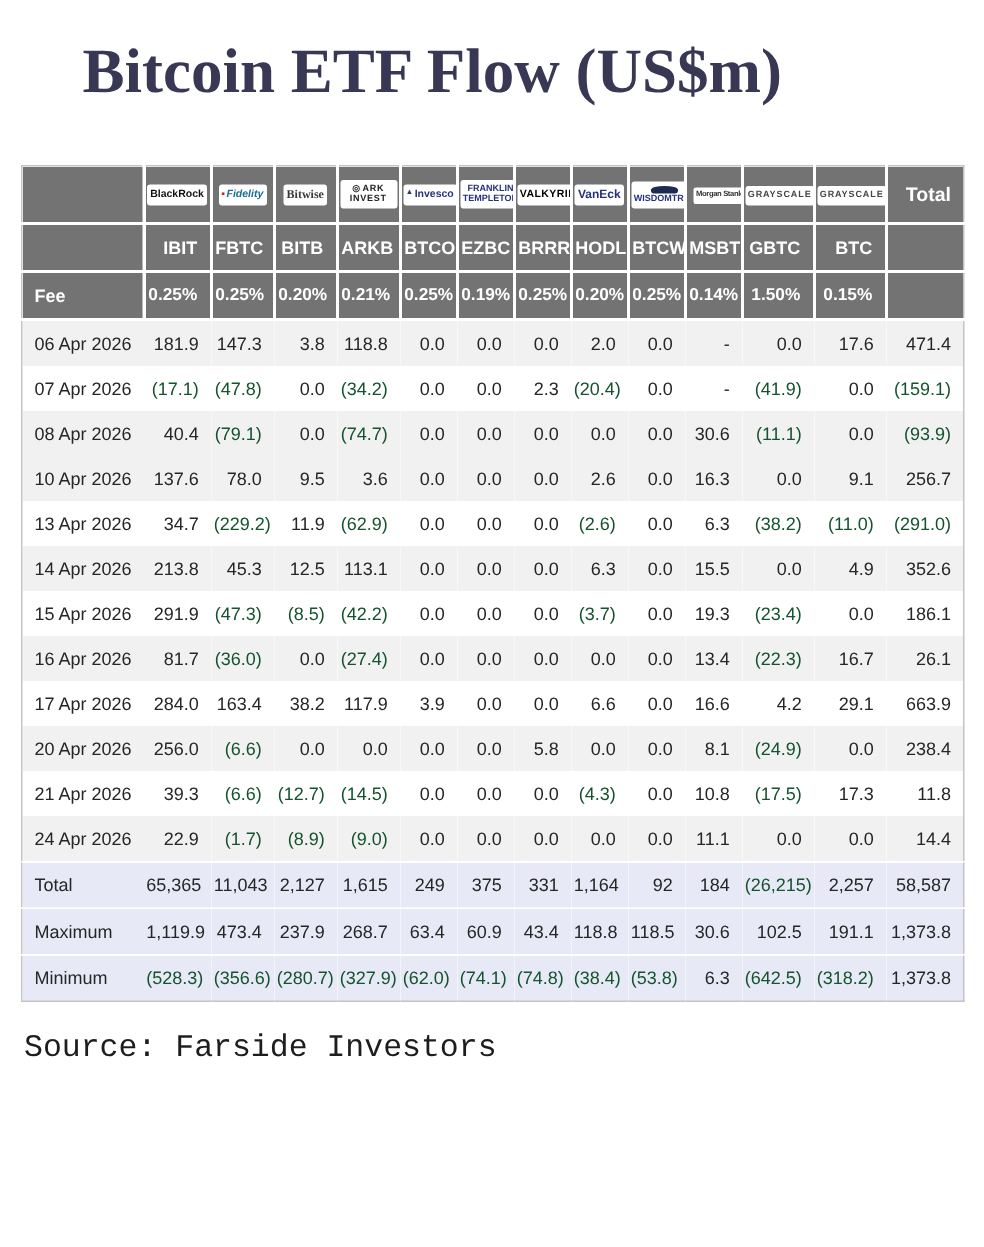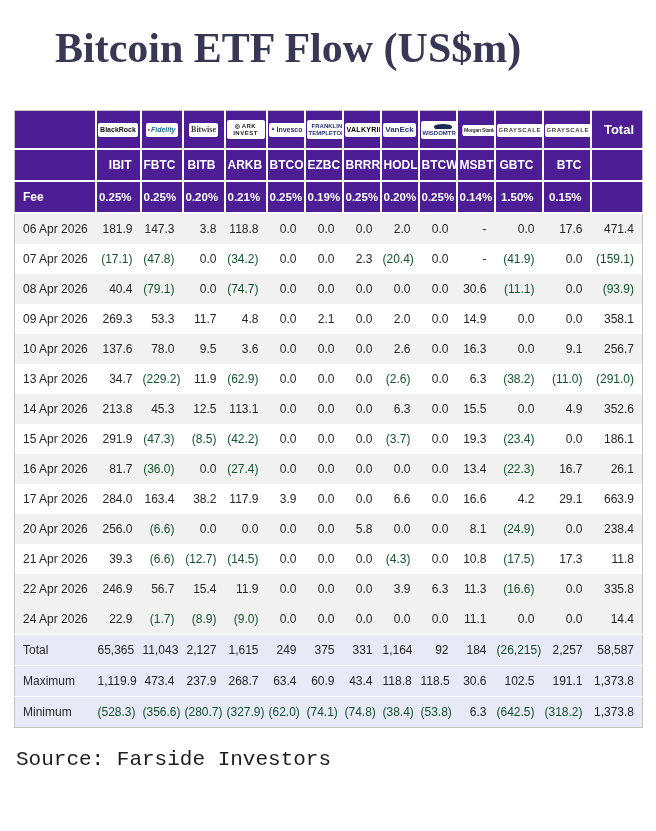--- a/index.html
+++ b/index.html
@@ -2,21 +2,21 @@
 <html><head>
 <meta charset="utf-8">
 <style>
   html,body{margin:0;padding:0;background:#fff;}
   body{width:656px;height:831px;font-family:"Liberation Sans",sans-serif;overflow:hidden;}
   .page{padding:18px 0 0 14px;}
   .title{font-family:"Liberation Serif",serif;font-size:42px;font-weight:600;color:#383855;
          margin:6px 0 38px 41px;line-height:1.15;}
   table{border-collapse:collapse;table-layout:fixed;width:628px;border:1px solid #c4c4c4;}
   td{height:30px;padding:0 8px 0 2px;font-size:12px;color:#262626;white-space:nowrap;overflow:hidden;}
-  .hdr{background:#4c1d95;color:#fff;font-weight:bold;border-right:2px solid #fff;
+  .hdr{background:#737373;color:#fff;font-weight:bold;border-right:2px solid #fff;
        border-bottom:2px solid #fff;text-align:right;font-size:12px;}
   tr > .hdr:last-child{border-right:none;}
   .logo-cell{height:33px;text-align:center;padding:2px 1px;}
   .fee{font-size:11.5px;}
   .fee-label{text-align:left;padding-left:8px;font-size:12px;}
   .total-hdr{font-size:13px;padding-right:8px;}
   .num{text-align:right;}
   .date{text-align:left;padding-left:8px;}
   tr.alt td{background:#f1f1f2;}
   tr.summary td{background:#e7eaf6;border-top:1px solid #fff;}
@@ -159,36 +159,20 @@
           <td class="num">0.0</td>
           <td class="num">0.0</td>
           <td class="num">0.0</td>
           <td class="num">0.0</td>
           <td class="num">0.0</td>
           <td class="num">30.6</td>
           <td class="num neg">(11.1)</td>
           <td class="num">0.0</td>
           <td class="num neg">(93.9)</td>
         </tr>
-        <tr class="">
-          <td class="date">09 Apr 2026</td>
-          <td class="num">269.3</td>
-          <td class="num">53.3</td>
-          <td class="num">11.7</td>
-          <td class="num">4.8</td>
-          <td class="num">0.0</td>
-          <td class="num">2.1</td>
-          <td class="num">0.0</td>
-          <td class="num">2.0</td>
-          <td class="num">0.0</td>
-          <td class="num">14.9</td>
-          <td class="num">0.0</td>
-          <td class="num">0.0</td>
-          <td class="num">358.1</td>
-        </tr>
         <tr class="alt">
           <td class="date">10 Apr 2026</td>
           <td class="num">137.6</td>
           <td class="num">78.0</td>
           <td class="num">9.5</td>
           <td class="num">3.6</td>
           <td class="num">0.0</td>
           <td class="num">0.0</td>
           <td class="num">0.0</td>
           <td class="num">2.6</td>
@@ -302,36 +286,20 @@
           <td class="num neg">(14.5)</td>
           <td class="num">0.0</td>
           <td class="num">0.0</td>
           <td class="num">0.0</td>
           <td class="num neg">(4.3)</td>
           <td class="num">0.0</td>
           <td class="num">10.8</td>
           <td class="num neg">(17.5)</td>
           <td class="num">17.3</td>
           <td class="num">11.8</td>
-        </tr>
-        <tr class="alt">
-          <td class="date">22 Apr 2026</td>
-          <td class="num">246.9</td>
-          <td class="num">56.7</td>
-          <td class="num">15.4</td>
-          <td class="num">11.9</td>
-          <td class="num">0.0</td>
-          <td class="num">0.0</td>
-          <td class="num">0.0</td>
-          <td class="num">3.9</td>
-          <td class="num">6.3</td>
-          <td class="num">11.3</td>
-          <td class="num neg">(16.6)</td>
-          <td class="num">0.0</td>
-          <td class="num">335.8</td>
         </tr>
         <tr class="alt">
           <td class="date">24 Apr 2026</td>
           <td class="num">22.9</td>
           <td class="num neg">(1.7)</td>
           <td class="num neg">(8.9)</td>
           <td class="num neg">(9.0)</td>
           <td class="num">0.0</td>
           <td class="num">0.0</td>
           <td class="num">0.0</td>

